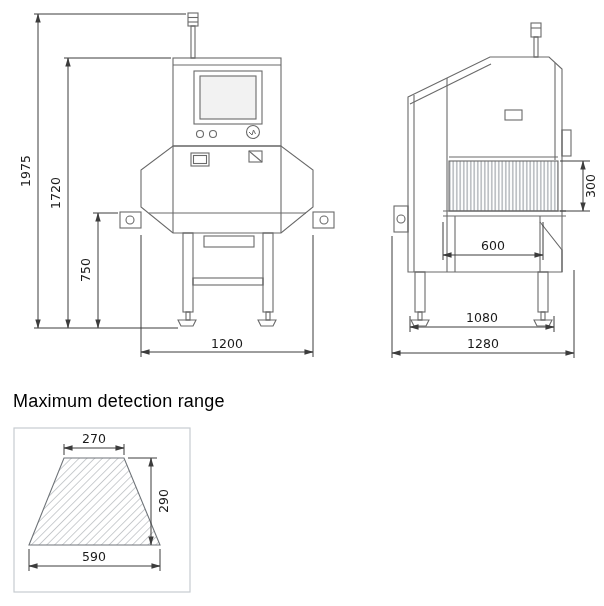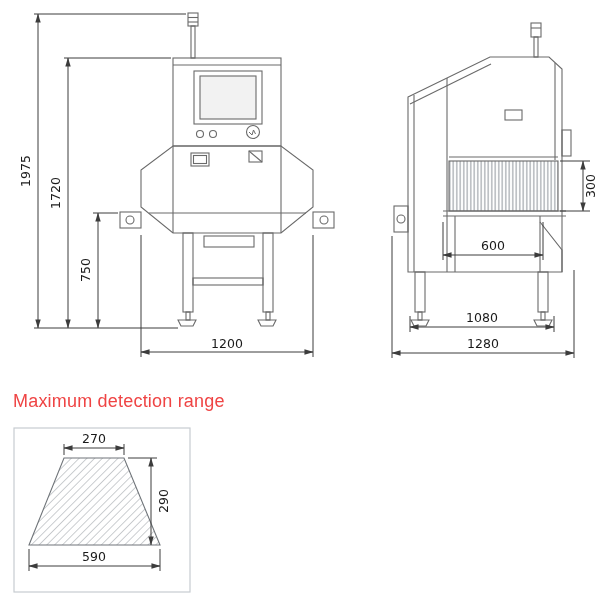--- a/index.html
+++ b/index.html
@@ -2,21 +2,21 @@
 <html><head>
 <meta charset="utf-8">
 <style>
   html,body{margin:0;padding:0;}
   body{
     width:604px;height:606px;position:relative;background:#ffffff;
     font-family:"Liberation Sans",sans-serif;overflow:hidden;
   }
   .title{
     position:absolute;left:13px;top:391px;margin:0;
-    font-size:18px;font-weight:500;color:#ef4444;letter-spacing:.2px;
+    font-size:18px;font-weight:500;color:#000000;letter-spacing:.2px;
   }
   svg{position:absolute;left:0;top:0;}
   .machine{stroke:#6a6a6a;fill:none;stroke-width:1.1;}
   .dim{stroke:#3c3c3c;fill:none;stroke-width:1;}
   .dim-text{font:12.5px "DejaVu Sans",sans-serif;fill:#1a1a1a;stroke:none;}
   .screen{fill:#f2f2f2;}
 </style>
 </head>
 <body>
 

